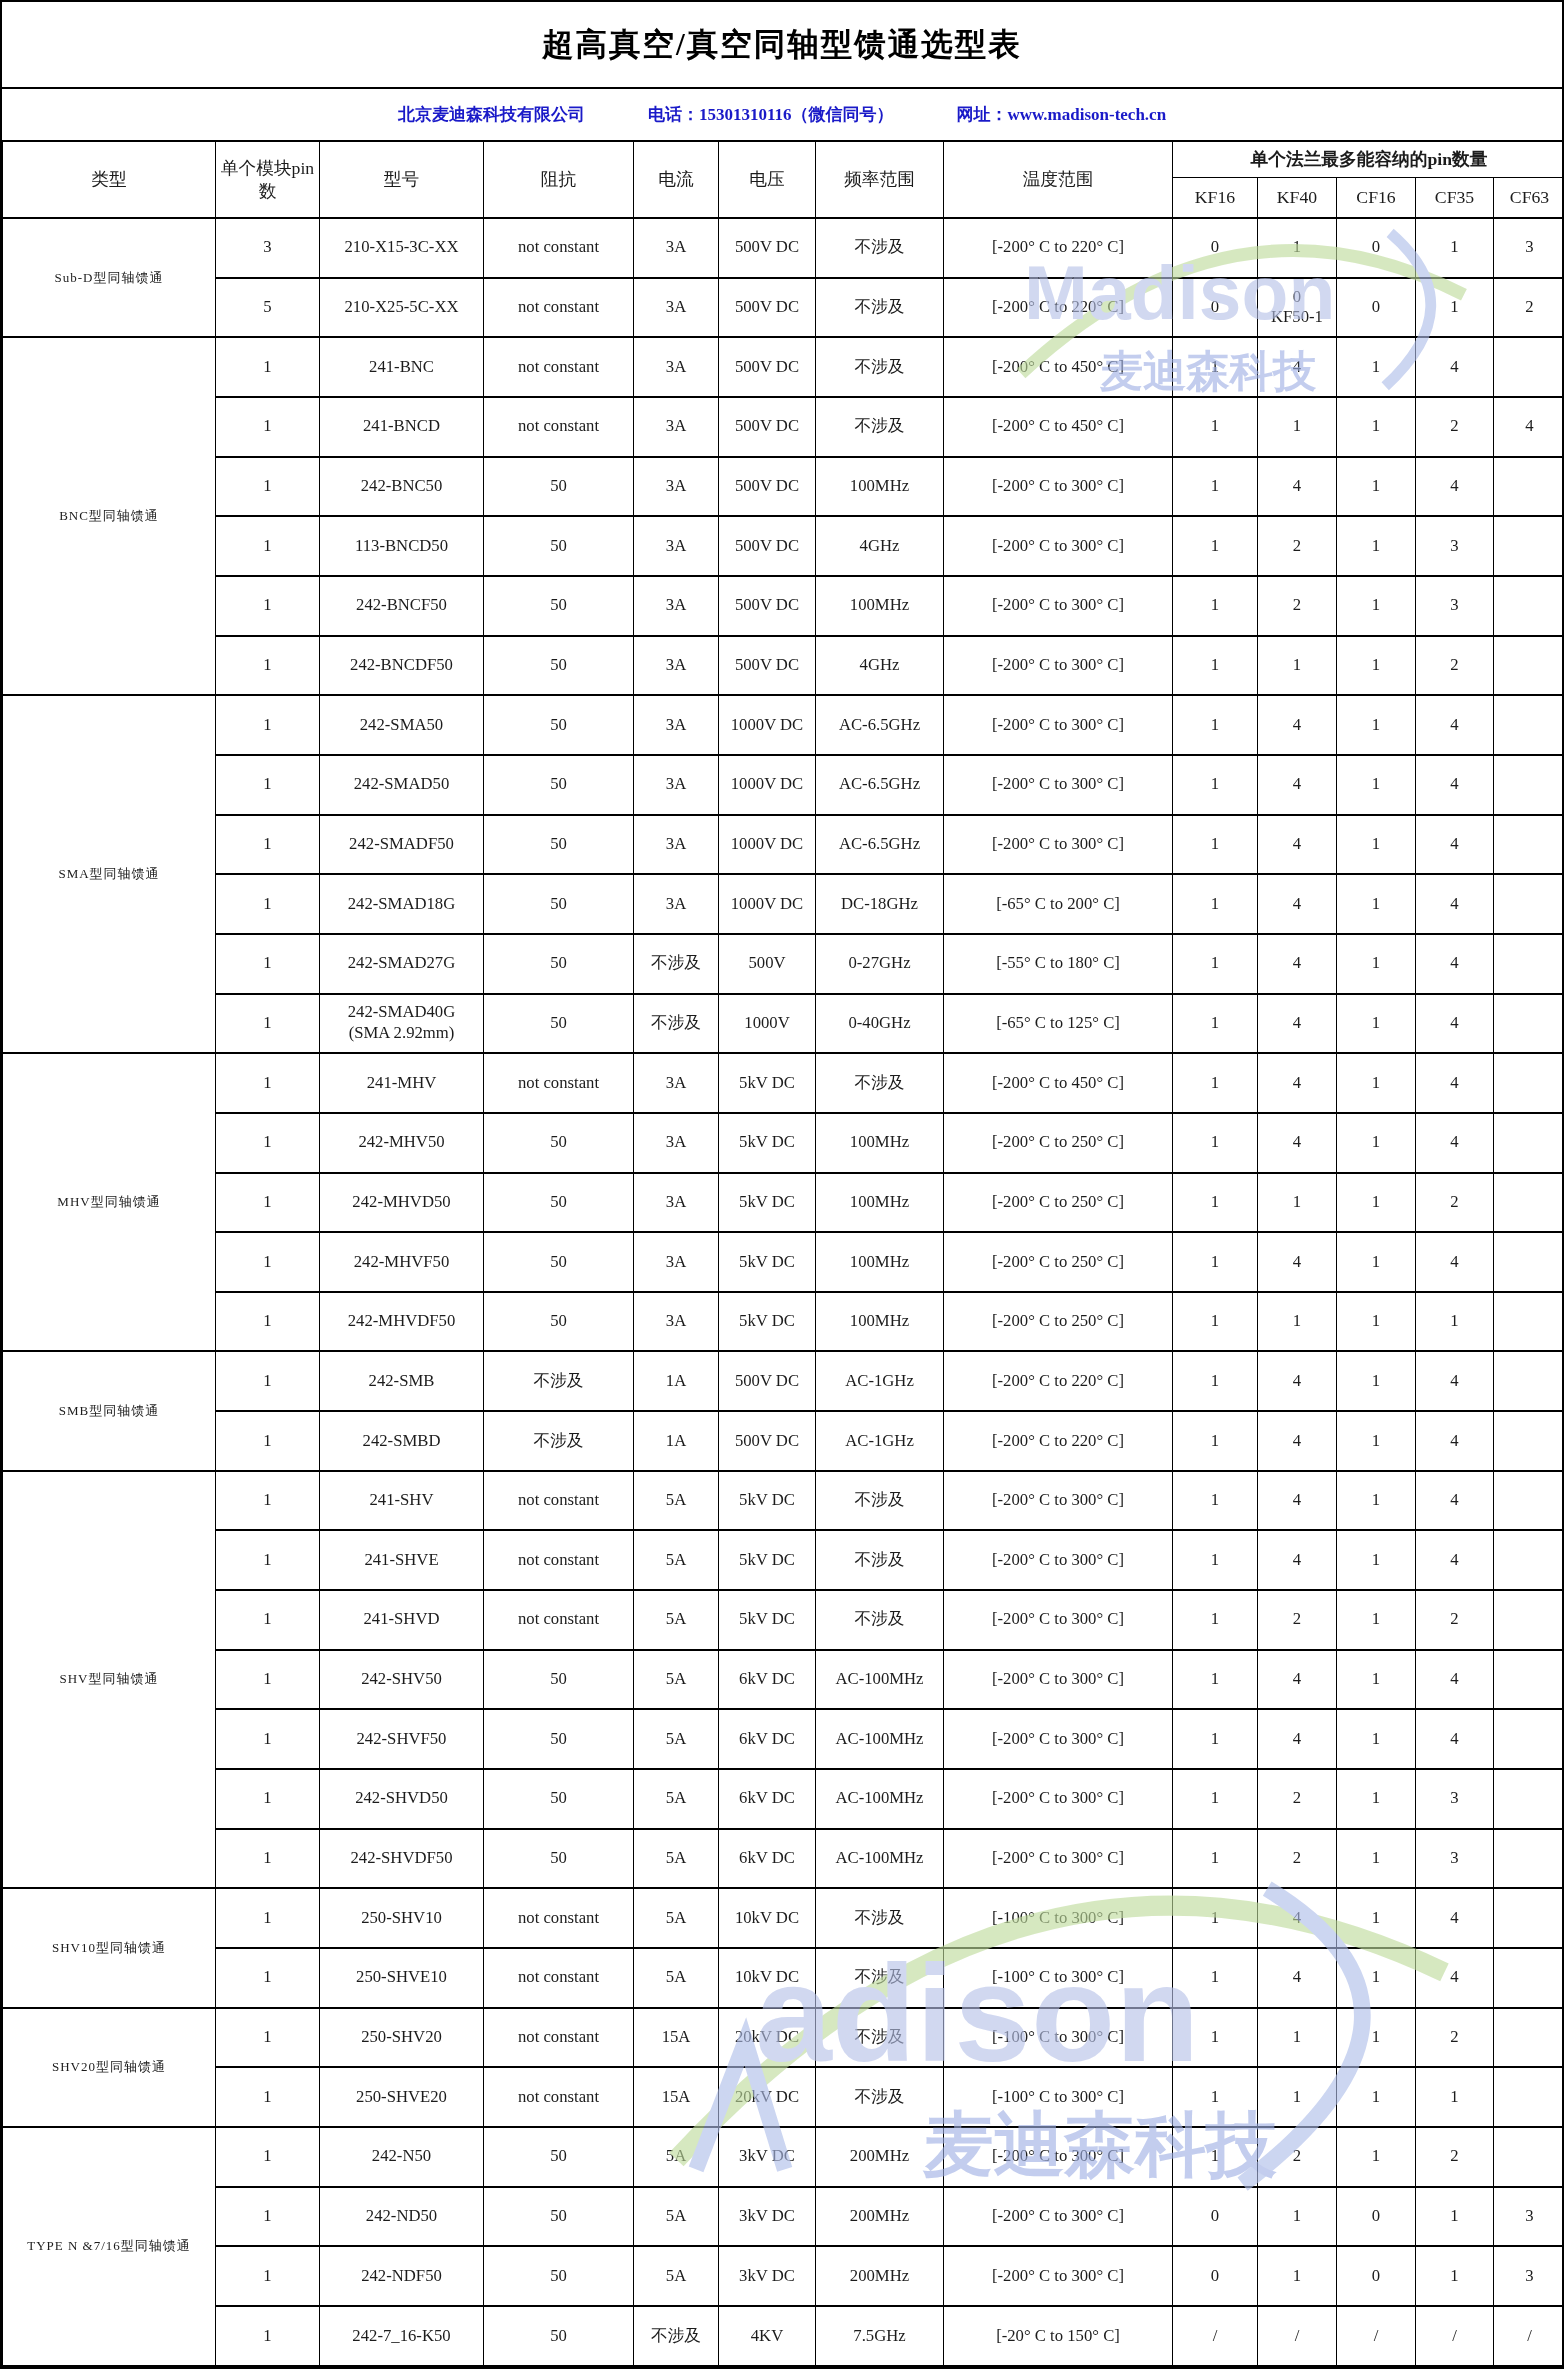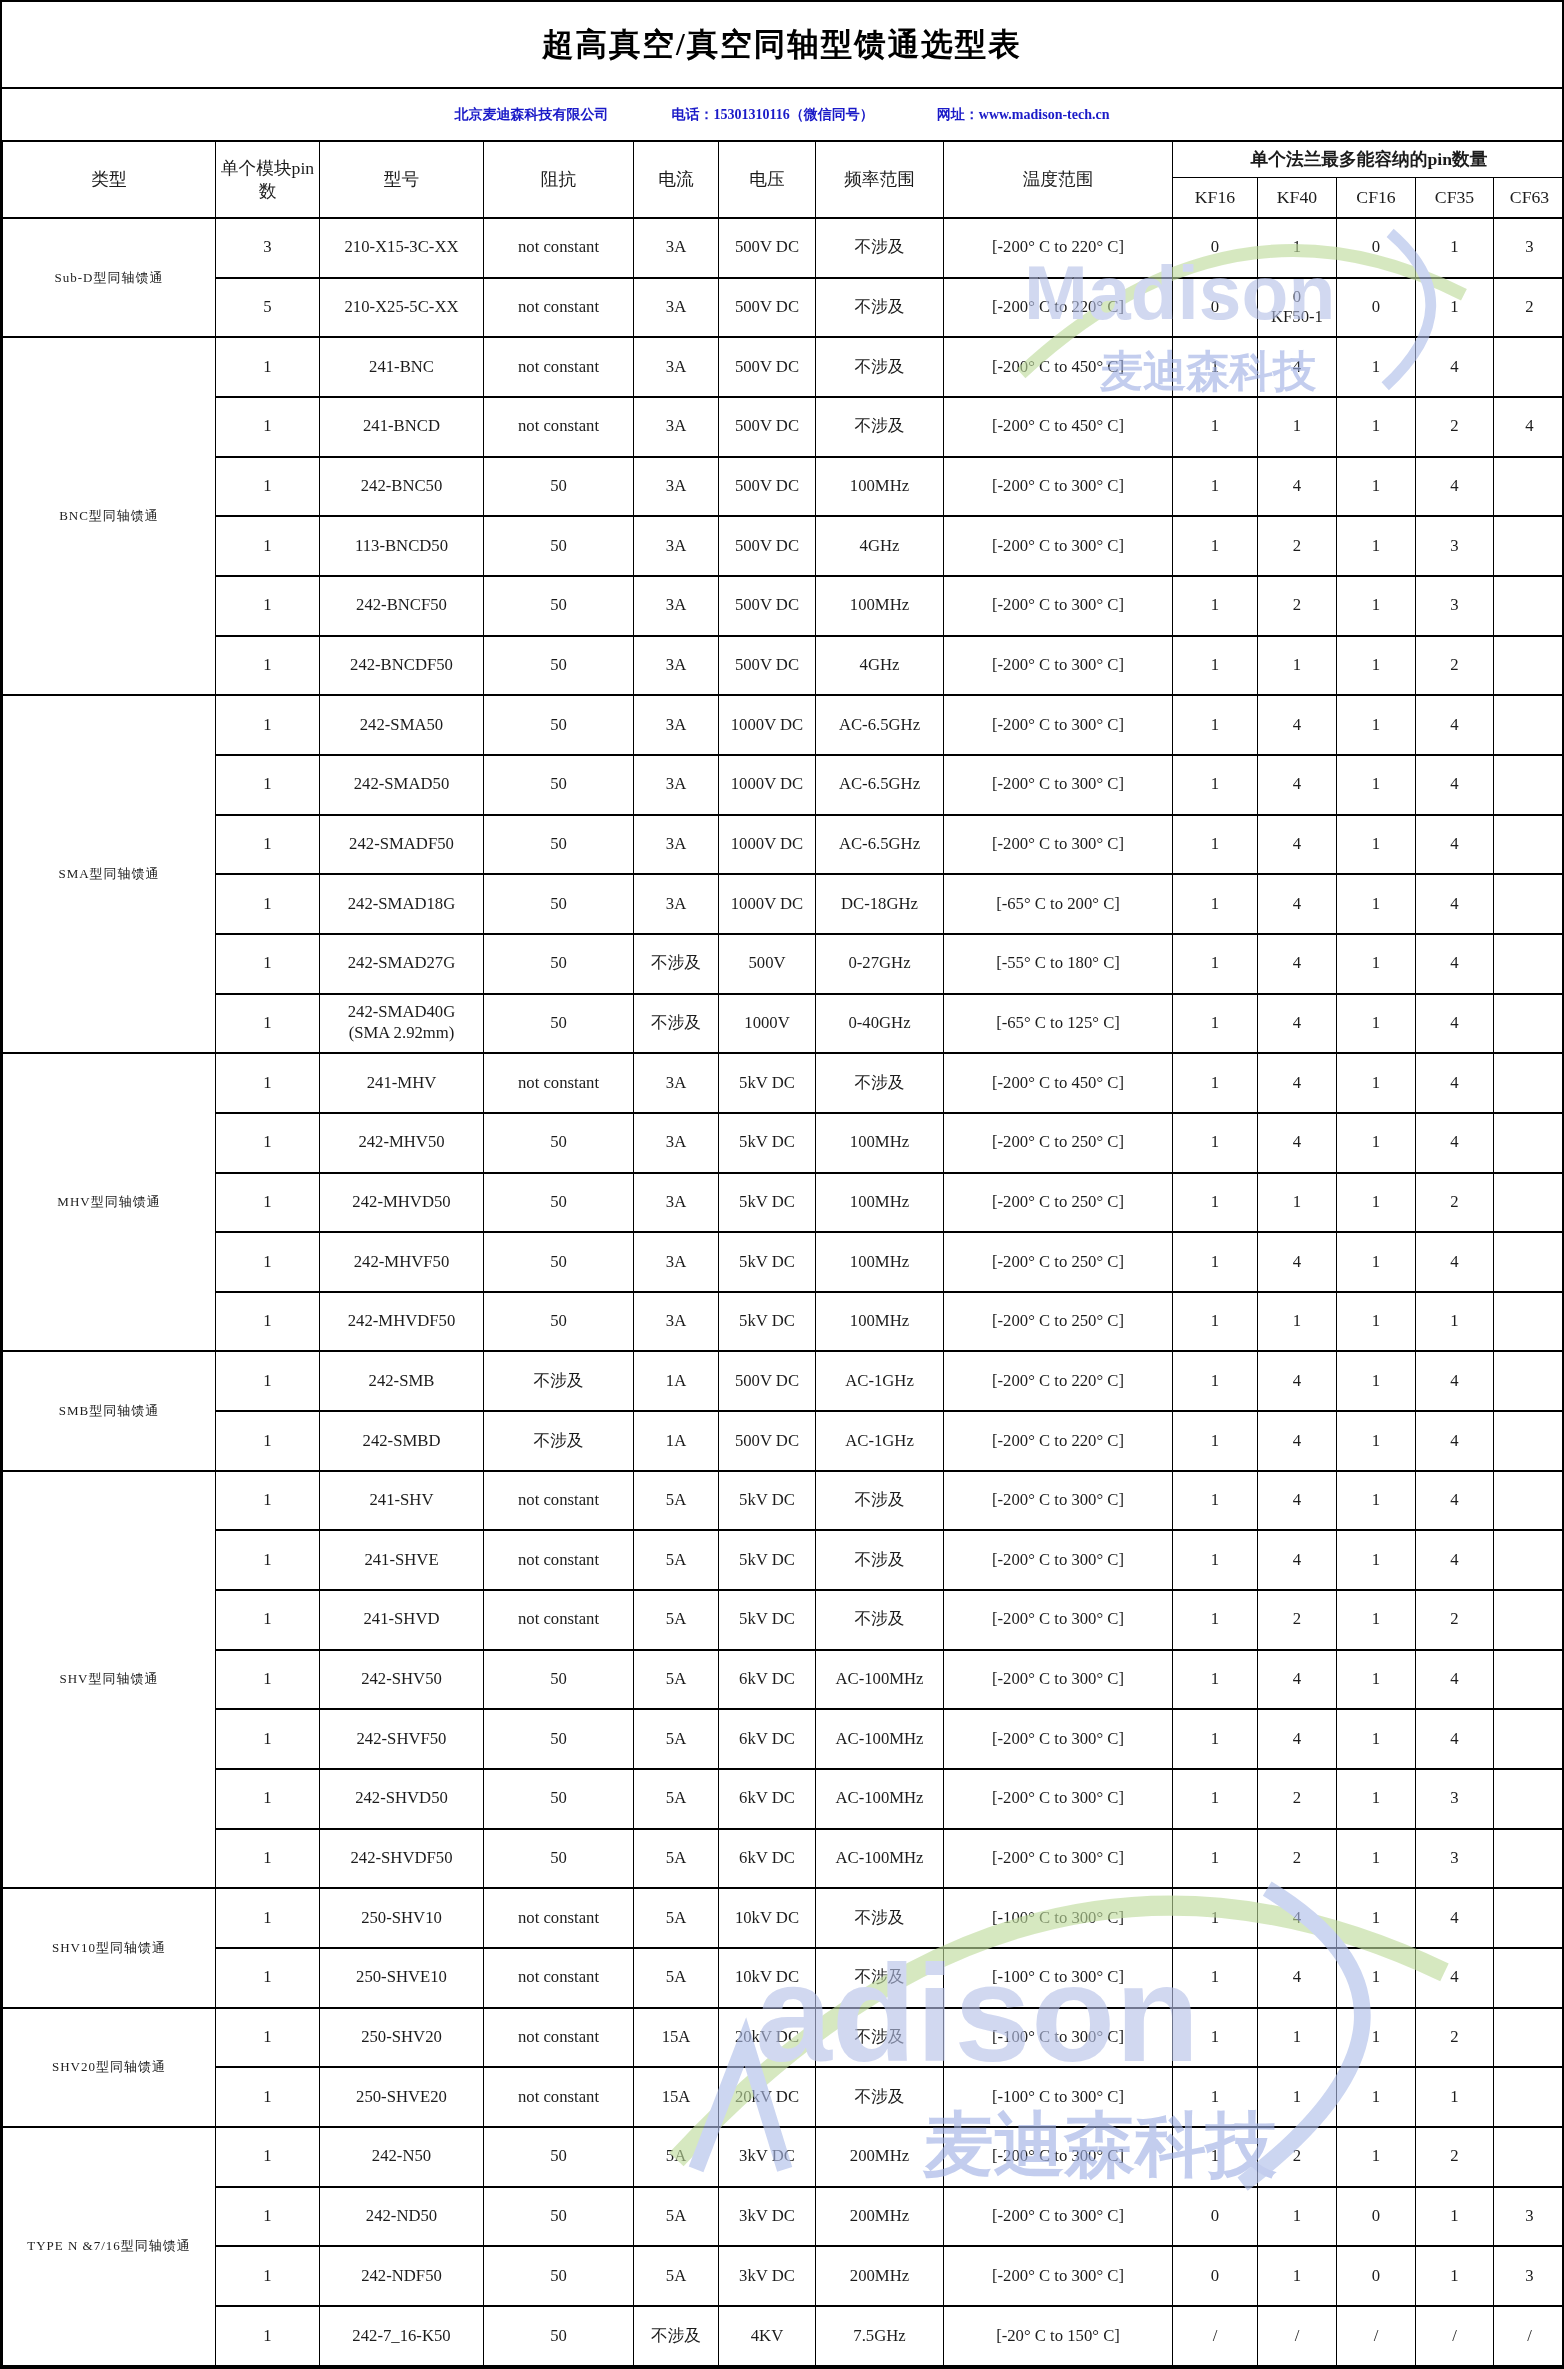--- a/index.html
+++ b/index.html
@@ -18,21 +18,21 @@
     height:85px;
     display:flex;align-items:center;justify-content:center;
     font-size:31.5px;font-weight:bold;letter-spacing:2px;
     color:#000;
   }
   #info-row{
     height:51px;
     border-top:2px solid #000;
     display:flex;align-items:center;justify-content:center;
     gap:63px;
-    font-size:14px;font-weight:bold;
+    font-size:17px;font-weight:bold;
     color:#1a1ac8;
     white-space:nowrap;
   }
   table{
     width:1560px;
     height:2227px;
     border-collapse:collapse;
     table-layout:fixed;
   }
   th,td{

